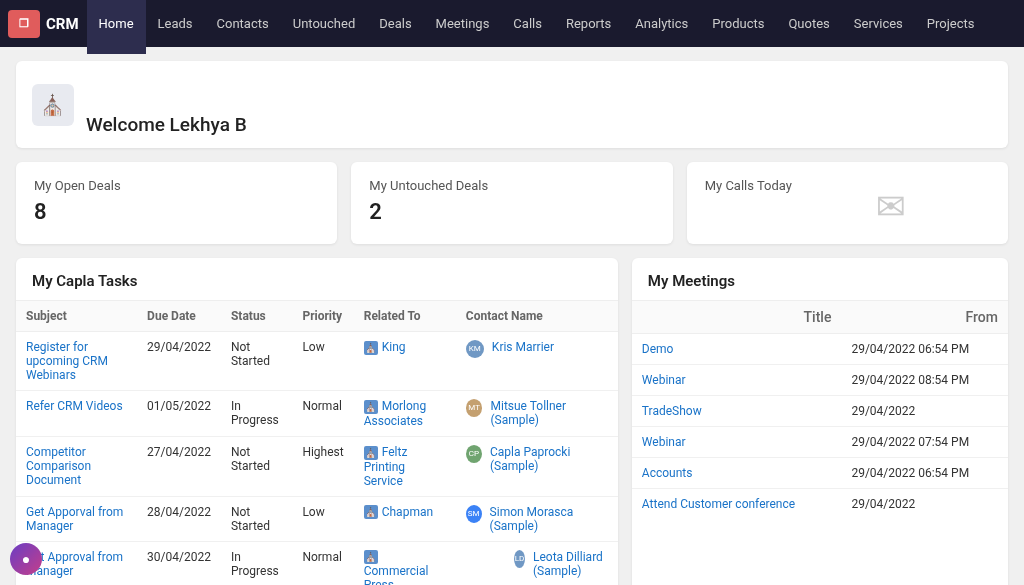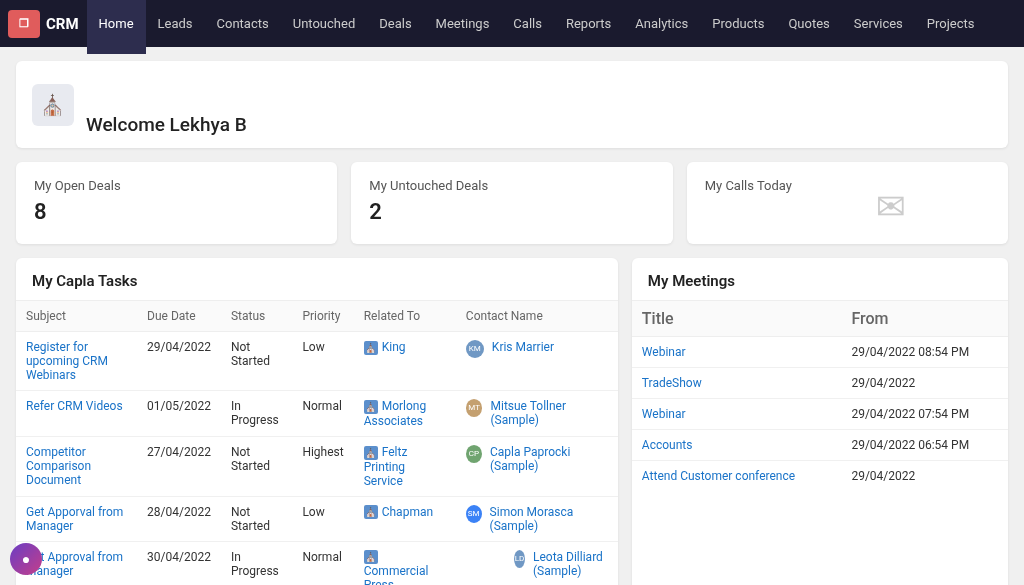--- a/index.html
+++ b/index.html
@@ -29,41 +29,41 @@
     .calls-icon-area { display: flex; justify-content: center; align-items: center; flex: 1; padding-top: 8px; }
     .calls-icon { color: #ccc; font-size: 36px; }
 
     
     .bottom-row { display: flex; gap: 14px; }
 
     
     .tasks-panel { background: #fff; border-radius: 6px; flex: 1.6; box-shadow: 0 1px 3px rgba(0,0,0,0.08); overflow: hidden; }
     .panel-header { padding: 14px 16px 10px; font-size: 15px; font-weight: 600; color: #222; border-bottom: 1px solid #eee; }
     .tasks-table { width: 100%; border-collapse: collapse; }
-    .tasks-table th { text-align: left; padding: 8px 10px; color: #666; font-weight: 400; font-size: 12px; border-bottom: 1px solid #eee; background: #fafafa; }
+    .tasks-table th { text-align: left; padding: 8px 10px; color: #666; font-weight: 700; font-size: 12px; border-bottom: 1px solid #eee; background: #fafafa; }
     .tasks-table td { padding: 8px 10px; border-bottom: 1px solid #f0f0f0; vertical-align: top; font-size: 12px; }
     .tasks-table tr:last-child td { border-bottom: none; }
     .link { color: #1a73c8; cursor: pointer; text-decoration: none; }
     .company-icon { display: inline-block; width: 14px; height: 14px; background: #5b8fcc; border-radius: 2px; margin-right: 4px; vertical-align: middle; font-size: 9px; color: #fff; text-align: center; line-height: 14px; }
     .avatar { width: 18px; height: 18px; border-radius: 50%; background: #aaa; display: inline-block; margin-right: 4px; vertical-align: middle; overflow: hidden; font-size: 8px; color: #fff; text-align: center; line-height: 18px; }
     .contact-cell { display: flex; align-items: flex-start; gap: 4px; }
 
     
     .pagination { display: flex; align-items: center; justify-content: flex-end; padding: 8px 12px; border-top: 1px solid #eee; gap: 6px; color: #555; font-size: 12px; }
     .pag-btn { border: 1px solid #ddd; background: #fff; border-radius: 3px; padding: 2px 6px; cursor: pointer; color: #333; font-size: 11px; }
 
     
     .tasks-scroll { max-height: 310px; overflow-y: auto; }
     .tasks-scroll::-webkit-scrollbar { width: 6px; }
     .tasks-scroll::-webkit-scrollbar-thumb { background: #ccc; border-radius: 3px; }
 
     
     .meetings-panel { background: #fff; border-radius: 6px; flex: 1; box-shadow: 0 1px 3px rgba(0,0,0,0.08); overflow: hidden; }
     .meetings-table { width: 100%; border-collapse: collapse; }
-    .meetings-table th { text-align: left; padding: 8px 10px; color: #666; font-weight: 500; font-size: 16px; border-bottom: 1px solid #eee; background: #fafafa; }
+    .meetings-table th { text-align: right; padding: 8px 10px; color: #666; font-weight: 500; font-size: 14px; border-bottom: 1px solid #eee; background: #fafafa; }
     .meetings-table td { padding: 8px 10px; border-bottom: 1px solid #f0f0f0; font-size: 12px; vertical-align: top; }
     .meetings-table tr:last-child td { border-bottom: none; }
 
     
     .av1 { background: #7098c4; }
     .av2 { background: #c4a070; }
     .av3 { background: #70a470; }
     .av4 { background: #3b82f6; }
     .av5 { background: #7098c4; margin-left: 48px; }
   </style>
@@ -221,20 +221,24 @@
     <div class="meetings-panel">
       <div class="panel-header">My Meetings</div>
       <table class="meetings-table">
         <thead>
           <tr>
             <th>Title</th>
             <th>From</th>
           </tr>
         </thead>
         <tbody id="meetings-tbody">
+        <tr>
+      <td><a class="link">Demo</a></td>
+      <td>29/04/2022 06:54 PM</td>
+    </tr>
             <tr>
       <td><a class="link">Webinar</a></td>
       <td>29/04/2022 08:54 PM</td>
     </tr>
             <tr>
       <td><a class="link">TradeShow</a></td>
       <td>29/04/2022</td>
     </tr>
             <tr>
       <td><a class="link">Webinar</a></td>

